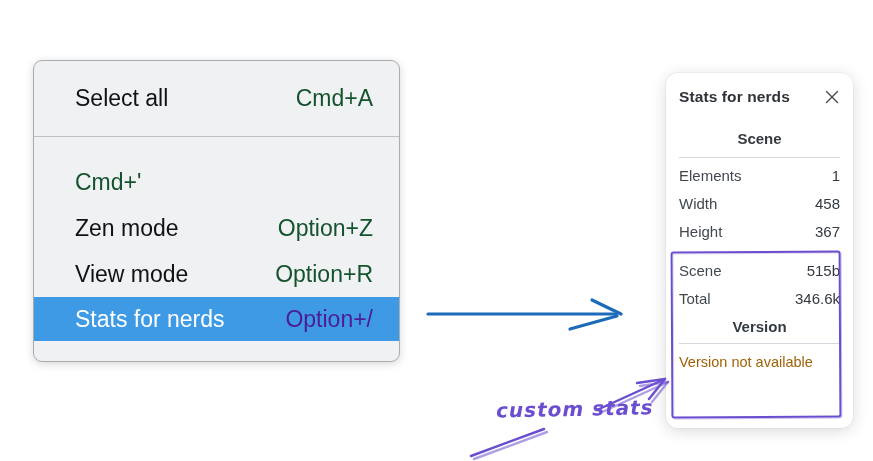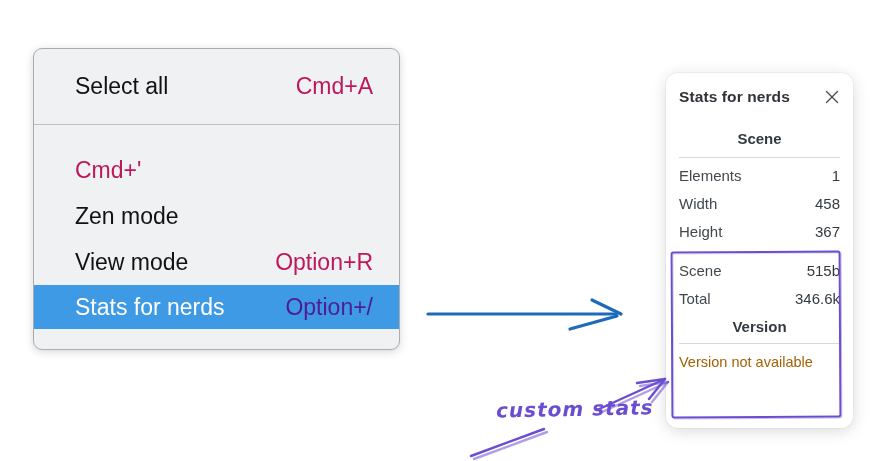--- a/index.html
+++ b/index.html
@@ -3,34 +3,34 @@
 <meta charset="utf-8">
 <style>
   html,body{margin:0;padding:0;background:#ffffff;}
   .stage{
     position:relative;width:873px;height:461px;overflow:hidden;
     font-family:"Liberation Sans",sans-serif;background:#ffffff;
   }
 
   
   .menu{
-    position:absolute;left:33px;top:48px;width:367px;height:302px;
+    position:absolute;left:33px;top:60px;width:367px;height:302px;
     background:#f0f1f3;border:1.5px solid #a9adb2;border-radius:9px;
     box-shadow:0 2px 8px rgba(0,0,0,.16);
     box-sizing:border-box;overflow:hidden;
   }
   .menu-section-1{height:75px;display:flex;flex-direction:column;justify-content:center;}
   .menu-divider{height:1px;background:#bdc1c5;}
   .menu-section-2{padding-top:22px;}
   .menu-item{
     display:flex;justify-content:space-between;align-items:center;
     height:46px;padding:0 26px 0 41px;font-size:23px;color:#111214;
     cursor:default;
   }
-  .menu-item .mi-shortcut{color:#be185d;}
+  .menu-item .mi-shortcut{color:#14532d;}
   .menu-item.highlighted{
     background:#3e9ae4;color:#ffffff;height:44px;
   }
   .menu-item.highlighted .mi-shortcut{color:#4c1d95;}
 
   
   .panel{
     position:absolute;left:666px;top:73px;width:187px;height:355px;
     background:#ffffff;border-radius:12px;
     box-shadow:0 3px 16px rgba(0,0,0,.15),0 0 0 1px rgba(0,0,0,.03);
@@ -82,20 +82,21 @@
         <span class="mi-shortcut">Cmd+A</span>
       </div>
     </div>
     <div class="menu-divider"></div>
     <div class="menu-section-2">
       <div class="menu-item">
         <span class="mi-shortcut">Cmd+'</span>
       </div>
       <div class="menu-item">
         <span class="mi-label">Zen mode</span>
+        <span class="mi-shortcut">Option+Z</span>
       </div>
       <div class="menu-item">
         <span class="mi-label">View mode</span>
         <span class="mi-shortcut">Option+R</span>
       </div>
       <div class="menu-item highlighted">
         <span class="mi-label">Stats for nerds</span>
         <span class="mi-shortcut">Option+/</span>
       </div>
     </div>

